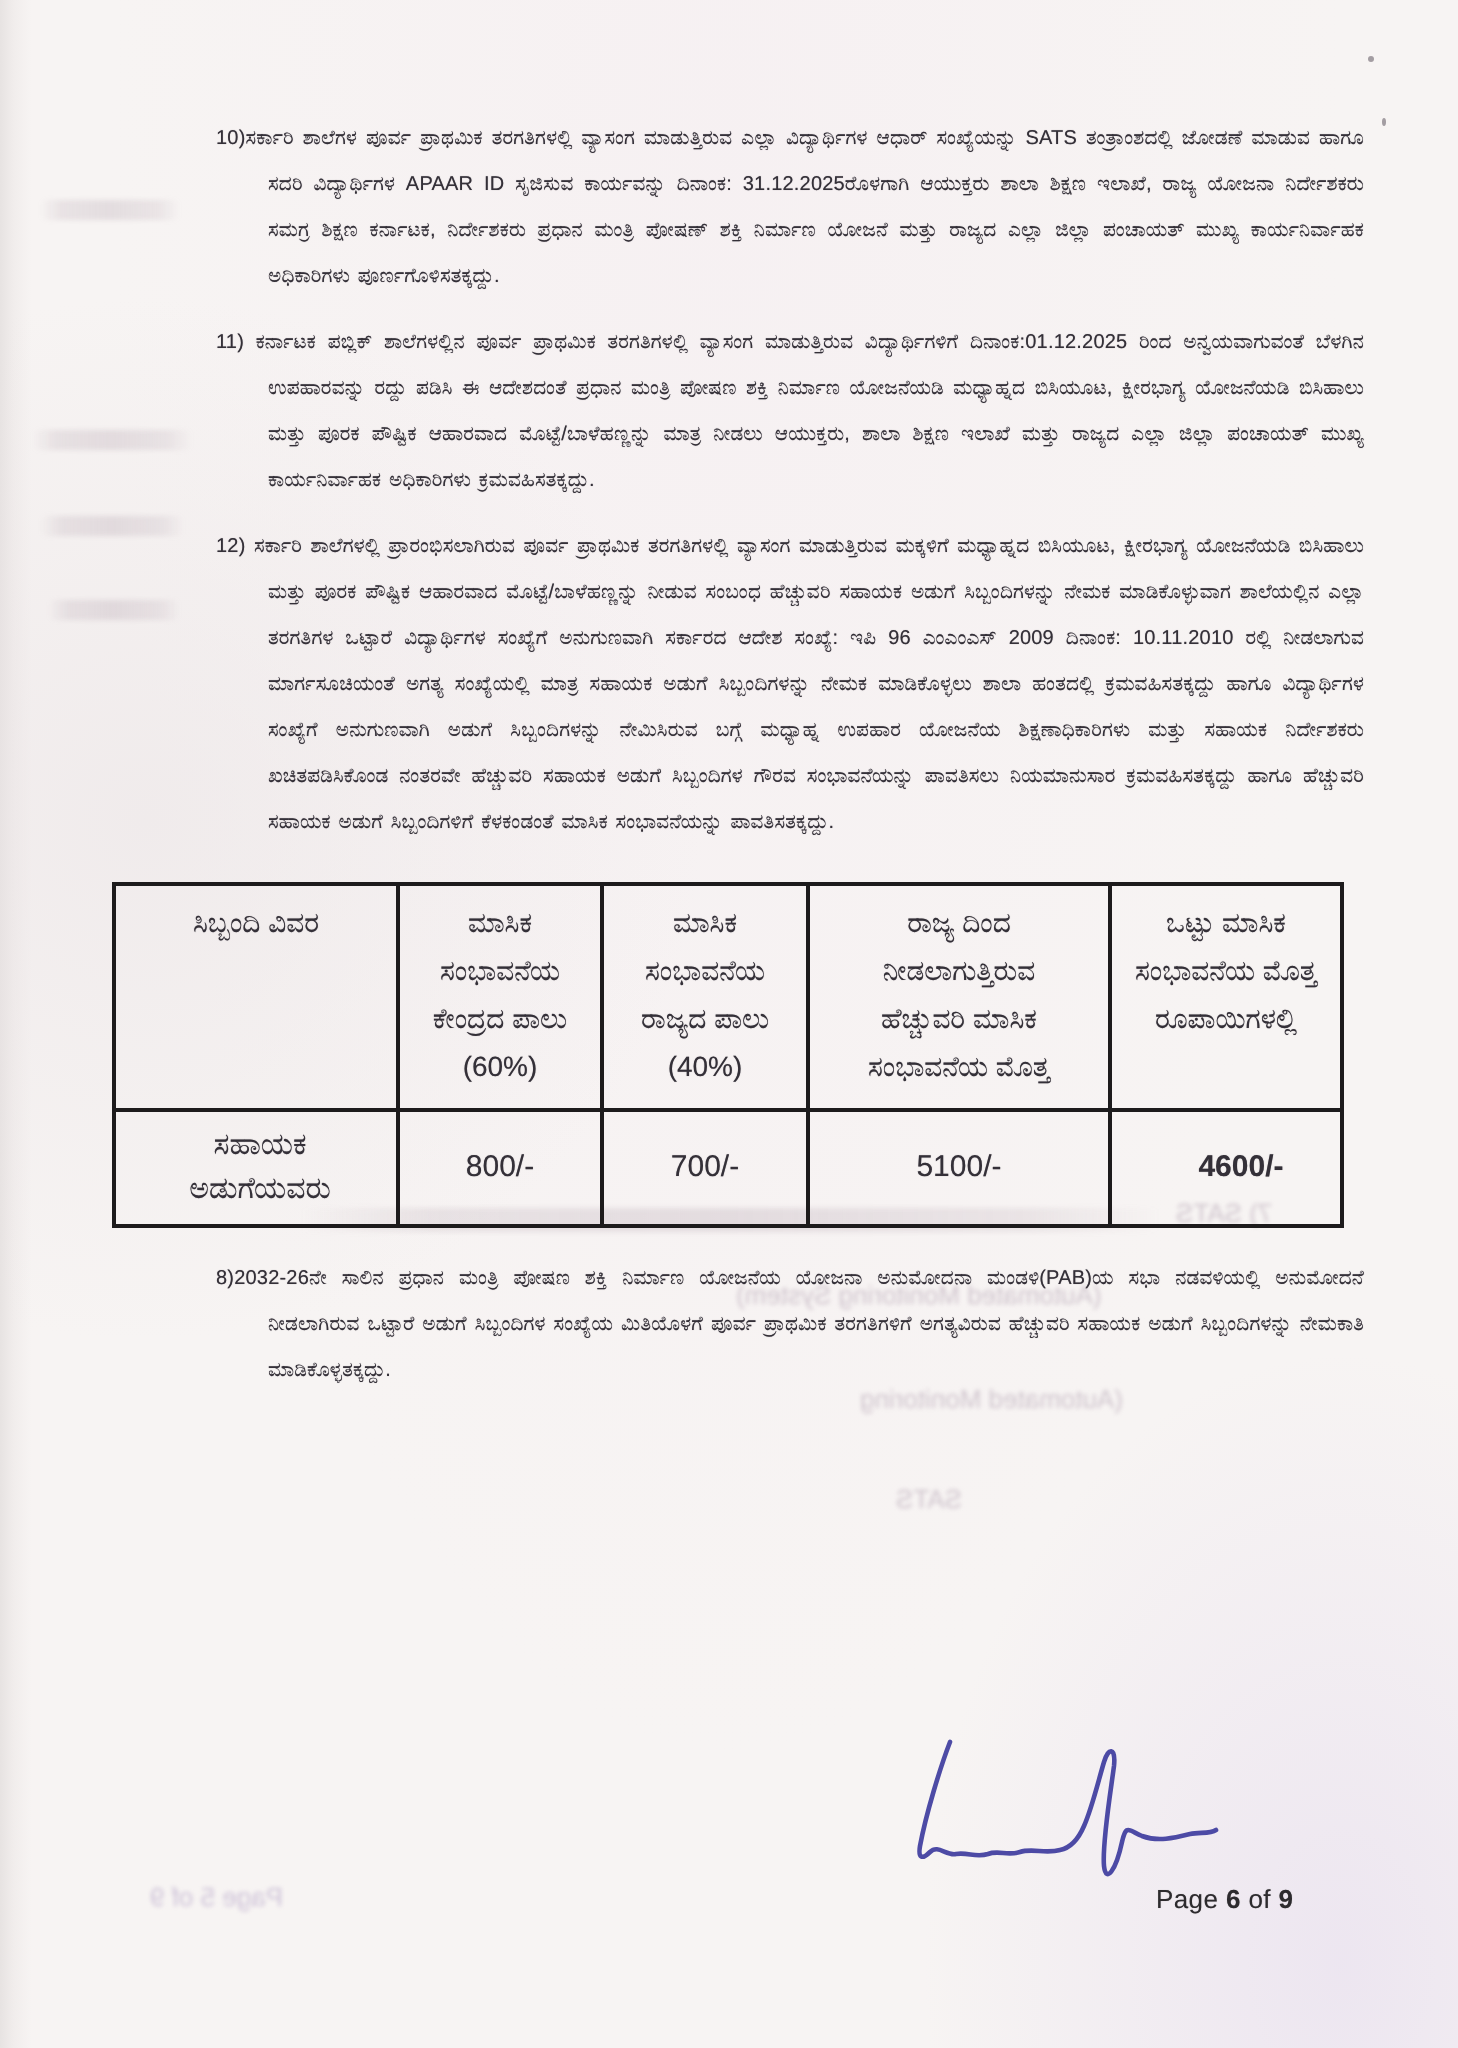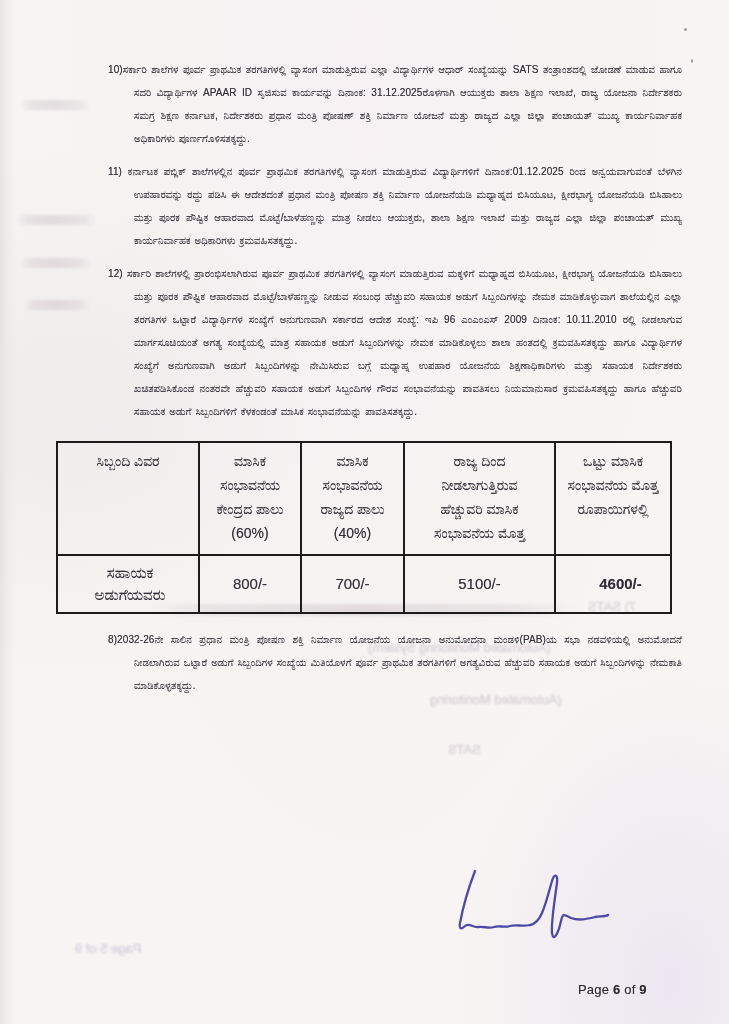--- a/index.html
+++ b/index.html
@@ -42,21 +42,21 @@
     text-shadow:0 0 .4px rgba(40,35,45,.5);
   }
   table.honorarium th{height:99px;}
   table.honorarium td{height:44px;vertical-align:middle;font-size:15px;}
   table.honorarium td.staff{ text-align:center;padding-left:8px;line-height:22px;}
   table.honorarium td.total{ font-weight:bold;padding-left:19px;}
   
   .signature{position:absolute;left:448px;top:864px;width:165px;height:84px;}
   
   .pageno{
-    position:absolute;left:578px;top:982px;
+    position:absolute;left:578px;top:942px;
     font-size:13px;color:#2d2b2e;letter-spacing:.2px;
     text-shadow:0 0 .4px rgba(40,40,40,.4);
   }
   .pageno b{font-weight:bold;}
   
   .bleed{
     position:absolute;transform:scaleX(-1);
     color:rgba(152,132,152,.42);
     filter:blur(1.1px);
     font-size:13px;white-space:nowrap;

